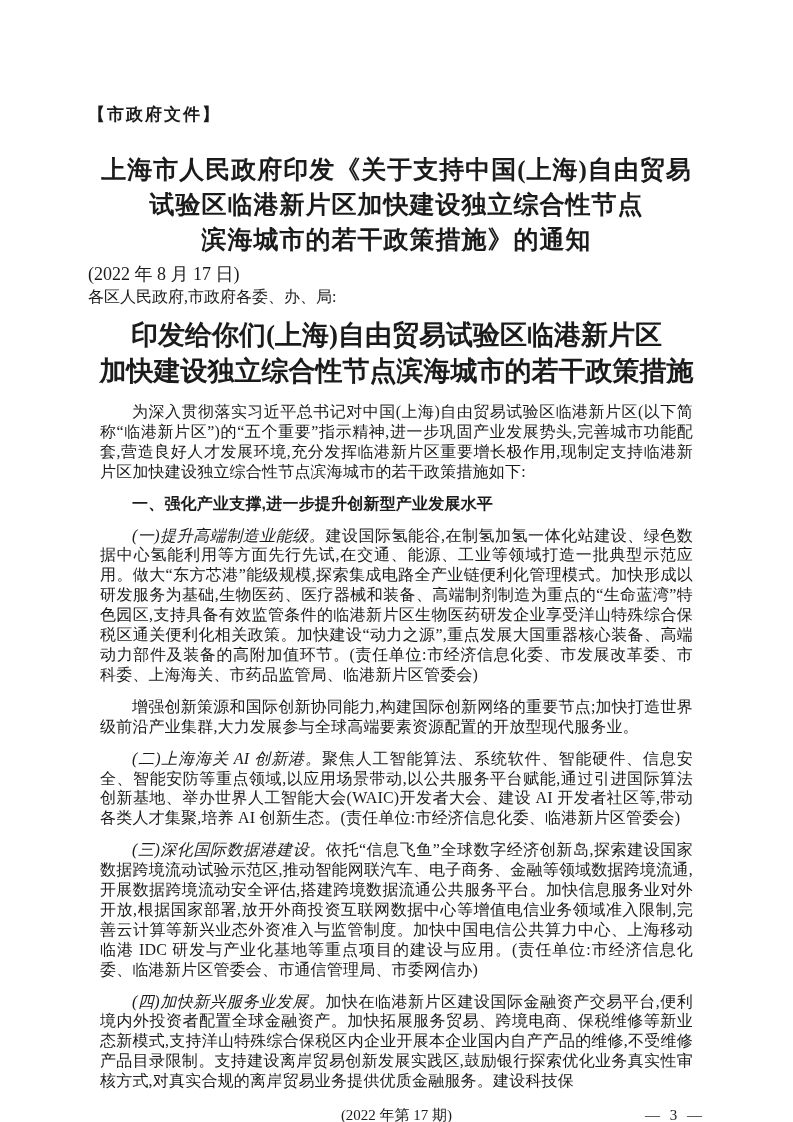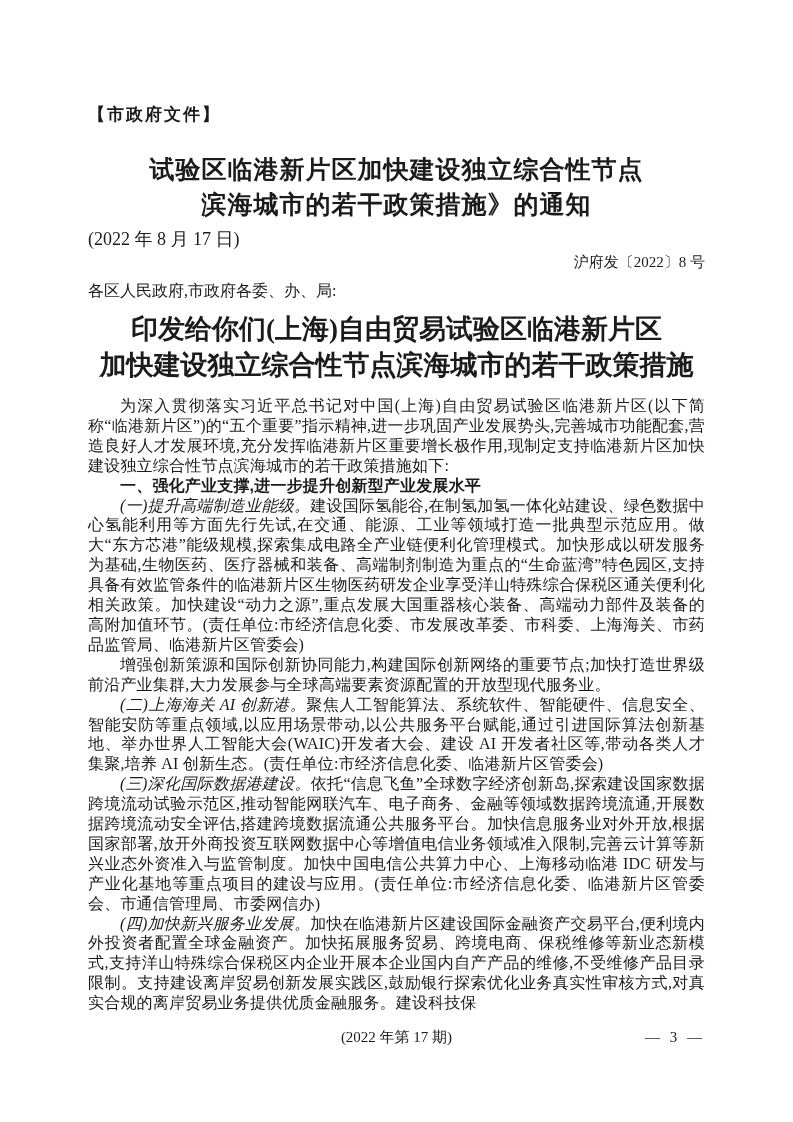--- a/index.html
+++ b/index.html
@@ -54,21 +54,21 @@
     letter-spacing: 0.2px;
   }
   .policy-title {
     margin: 9px 0 13px 0;
     text-align: center;
     font-weight: bold;
     font-size: 27px;
     line-height: 36px;
   }
   .body-text p {
-    margin: 0;
+    margin: 12px;
     font-size: 16px;
     line-height: 19.9px;
     text-align: justify;
     text-indent: 2em;
     letter-spacing: 0.2px;
   }
   .section-heading {
     font-family: "Liberation Sans", sans-serif;
     font-weight: bold;
   }
@@ -88,27 +88,27 @@
   }
 </style>
 </head>
 <body>
 
 <div class="page">
 
   <div class="header-tag">【市政府文件】</div>
 
   <h1 class="notice-title">
+    <div>上海市人民政府印发《关于支持中国(上海)自由贸易</div>
     <div>试验区临港新片区加快建设独立综合性节点</div>
     <div>滨海城市的若干政策措施》的通知</div>
   </h1>
 
   <div class="notice-date">(2022 年 8 月 17 日)</div>
 
-  <div class="doc-number">沪府发〔2022〕8 号</div>
 
   <div class="salutation">各区人民政府,市政府各委、办、局:</div>
 
 
   <h2 class="policy-title">
     <div>印发给你们(上海)自由贸易试验区临港新片区</div>
     <div>加快建设独立综合性节点滨海城市的若干政策措施</div>
   </h2>
 
   <div class="body-text">

